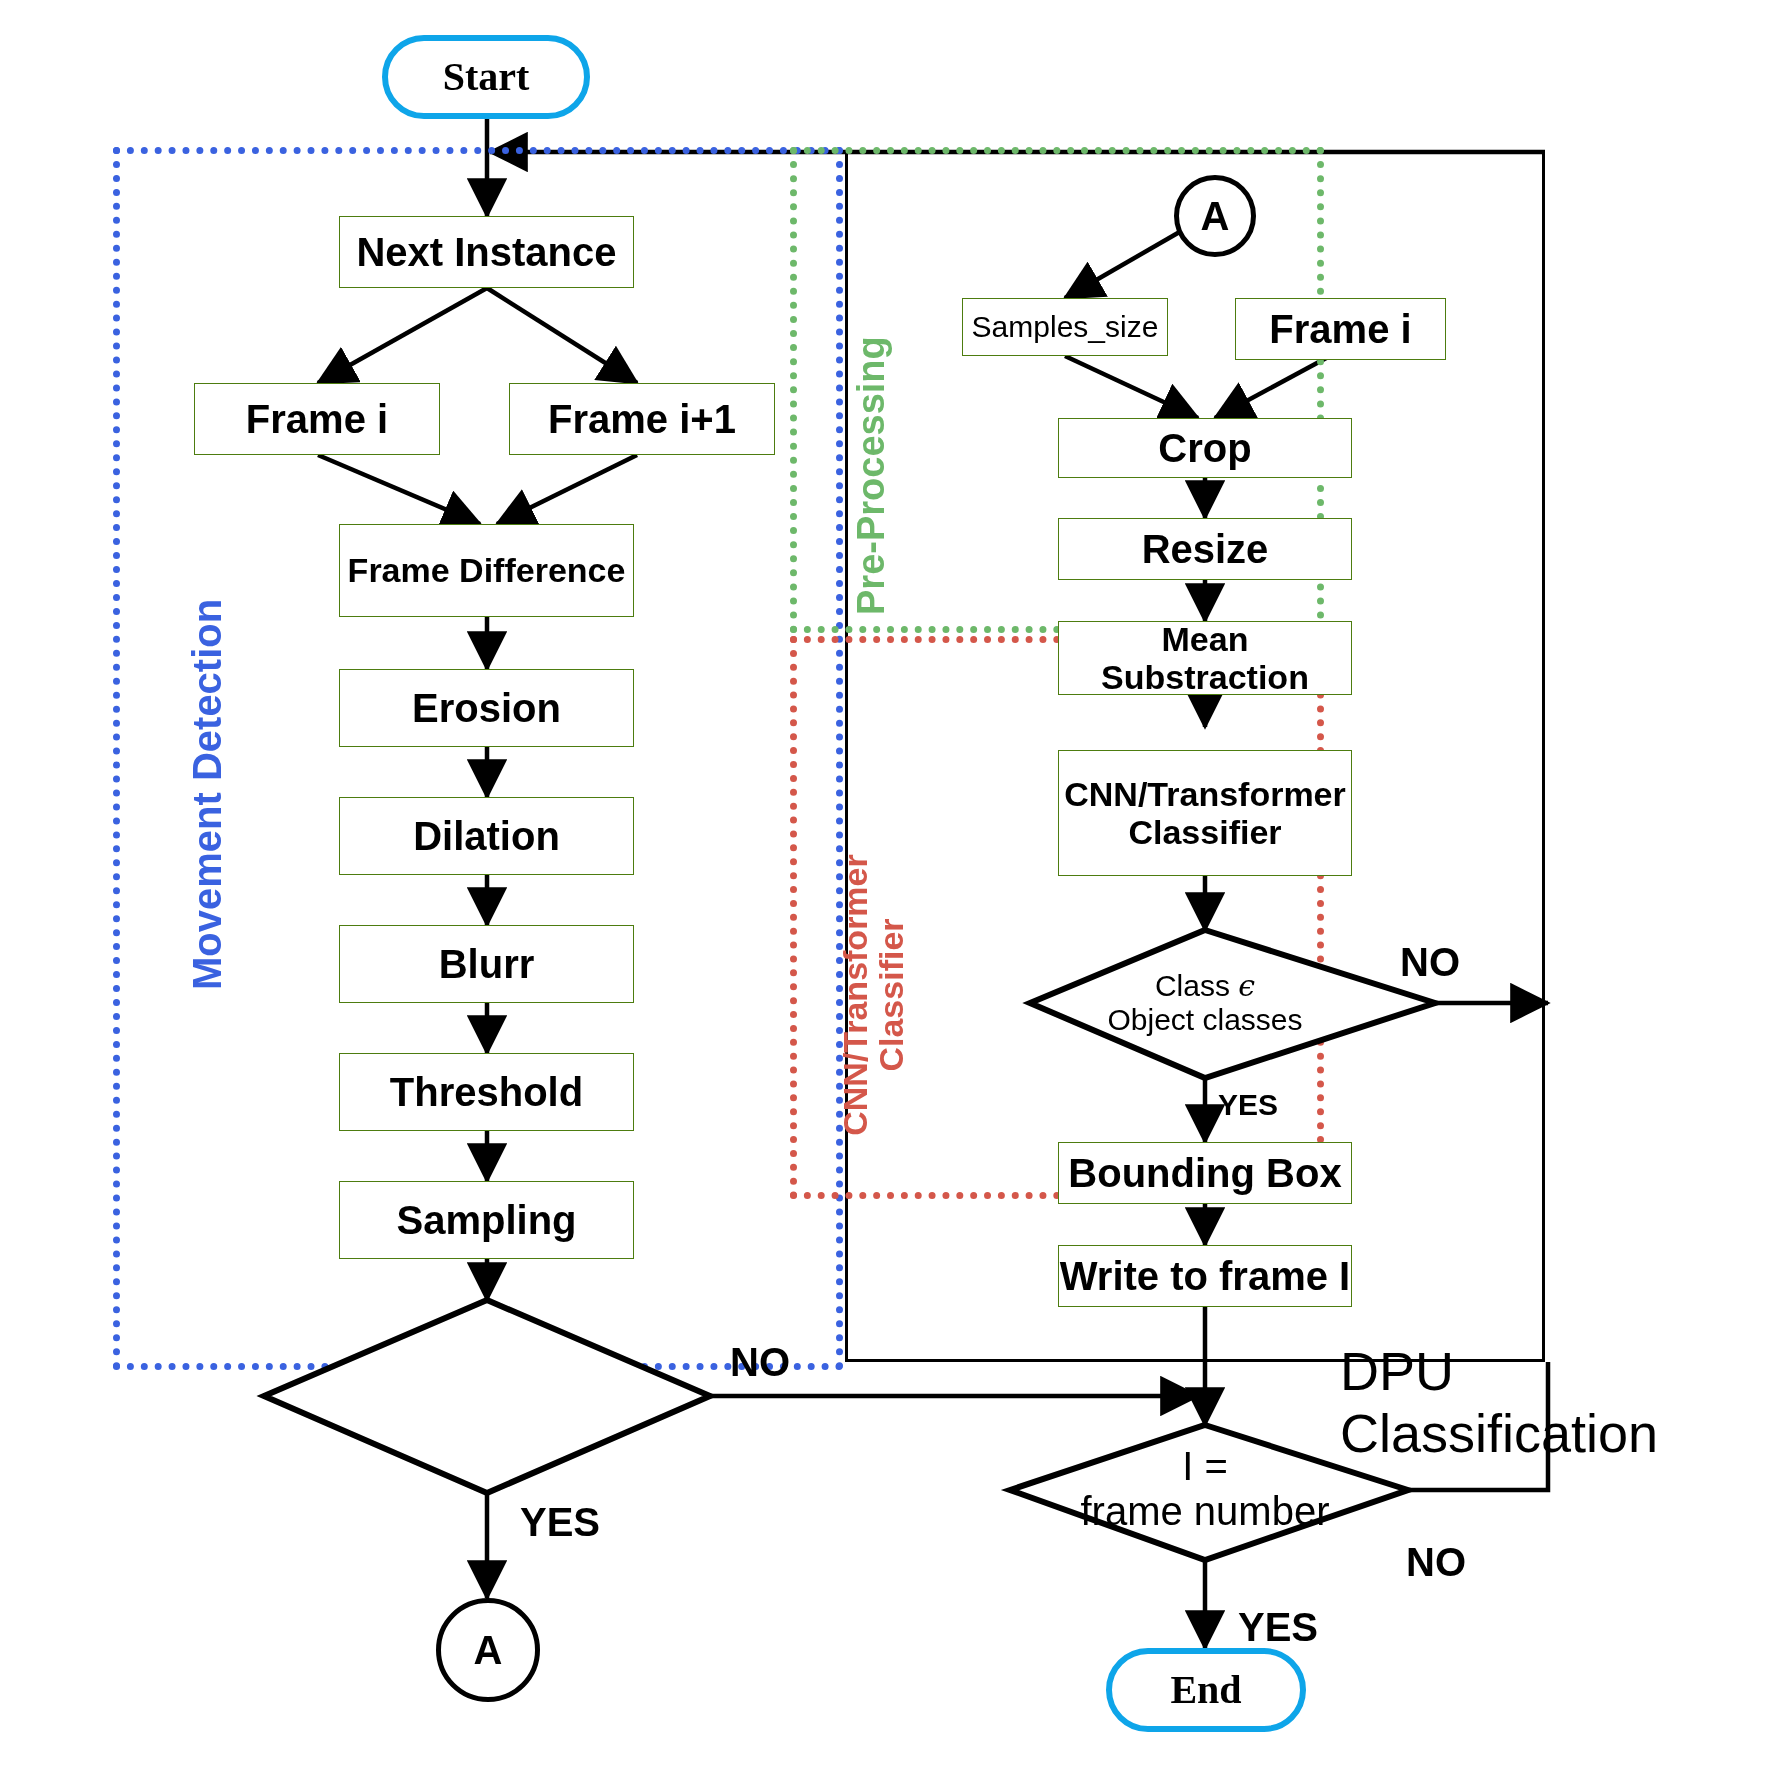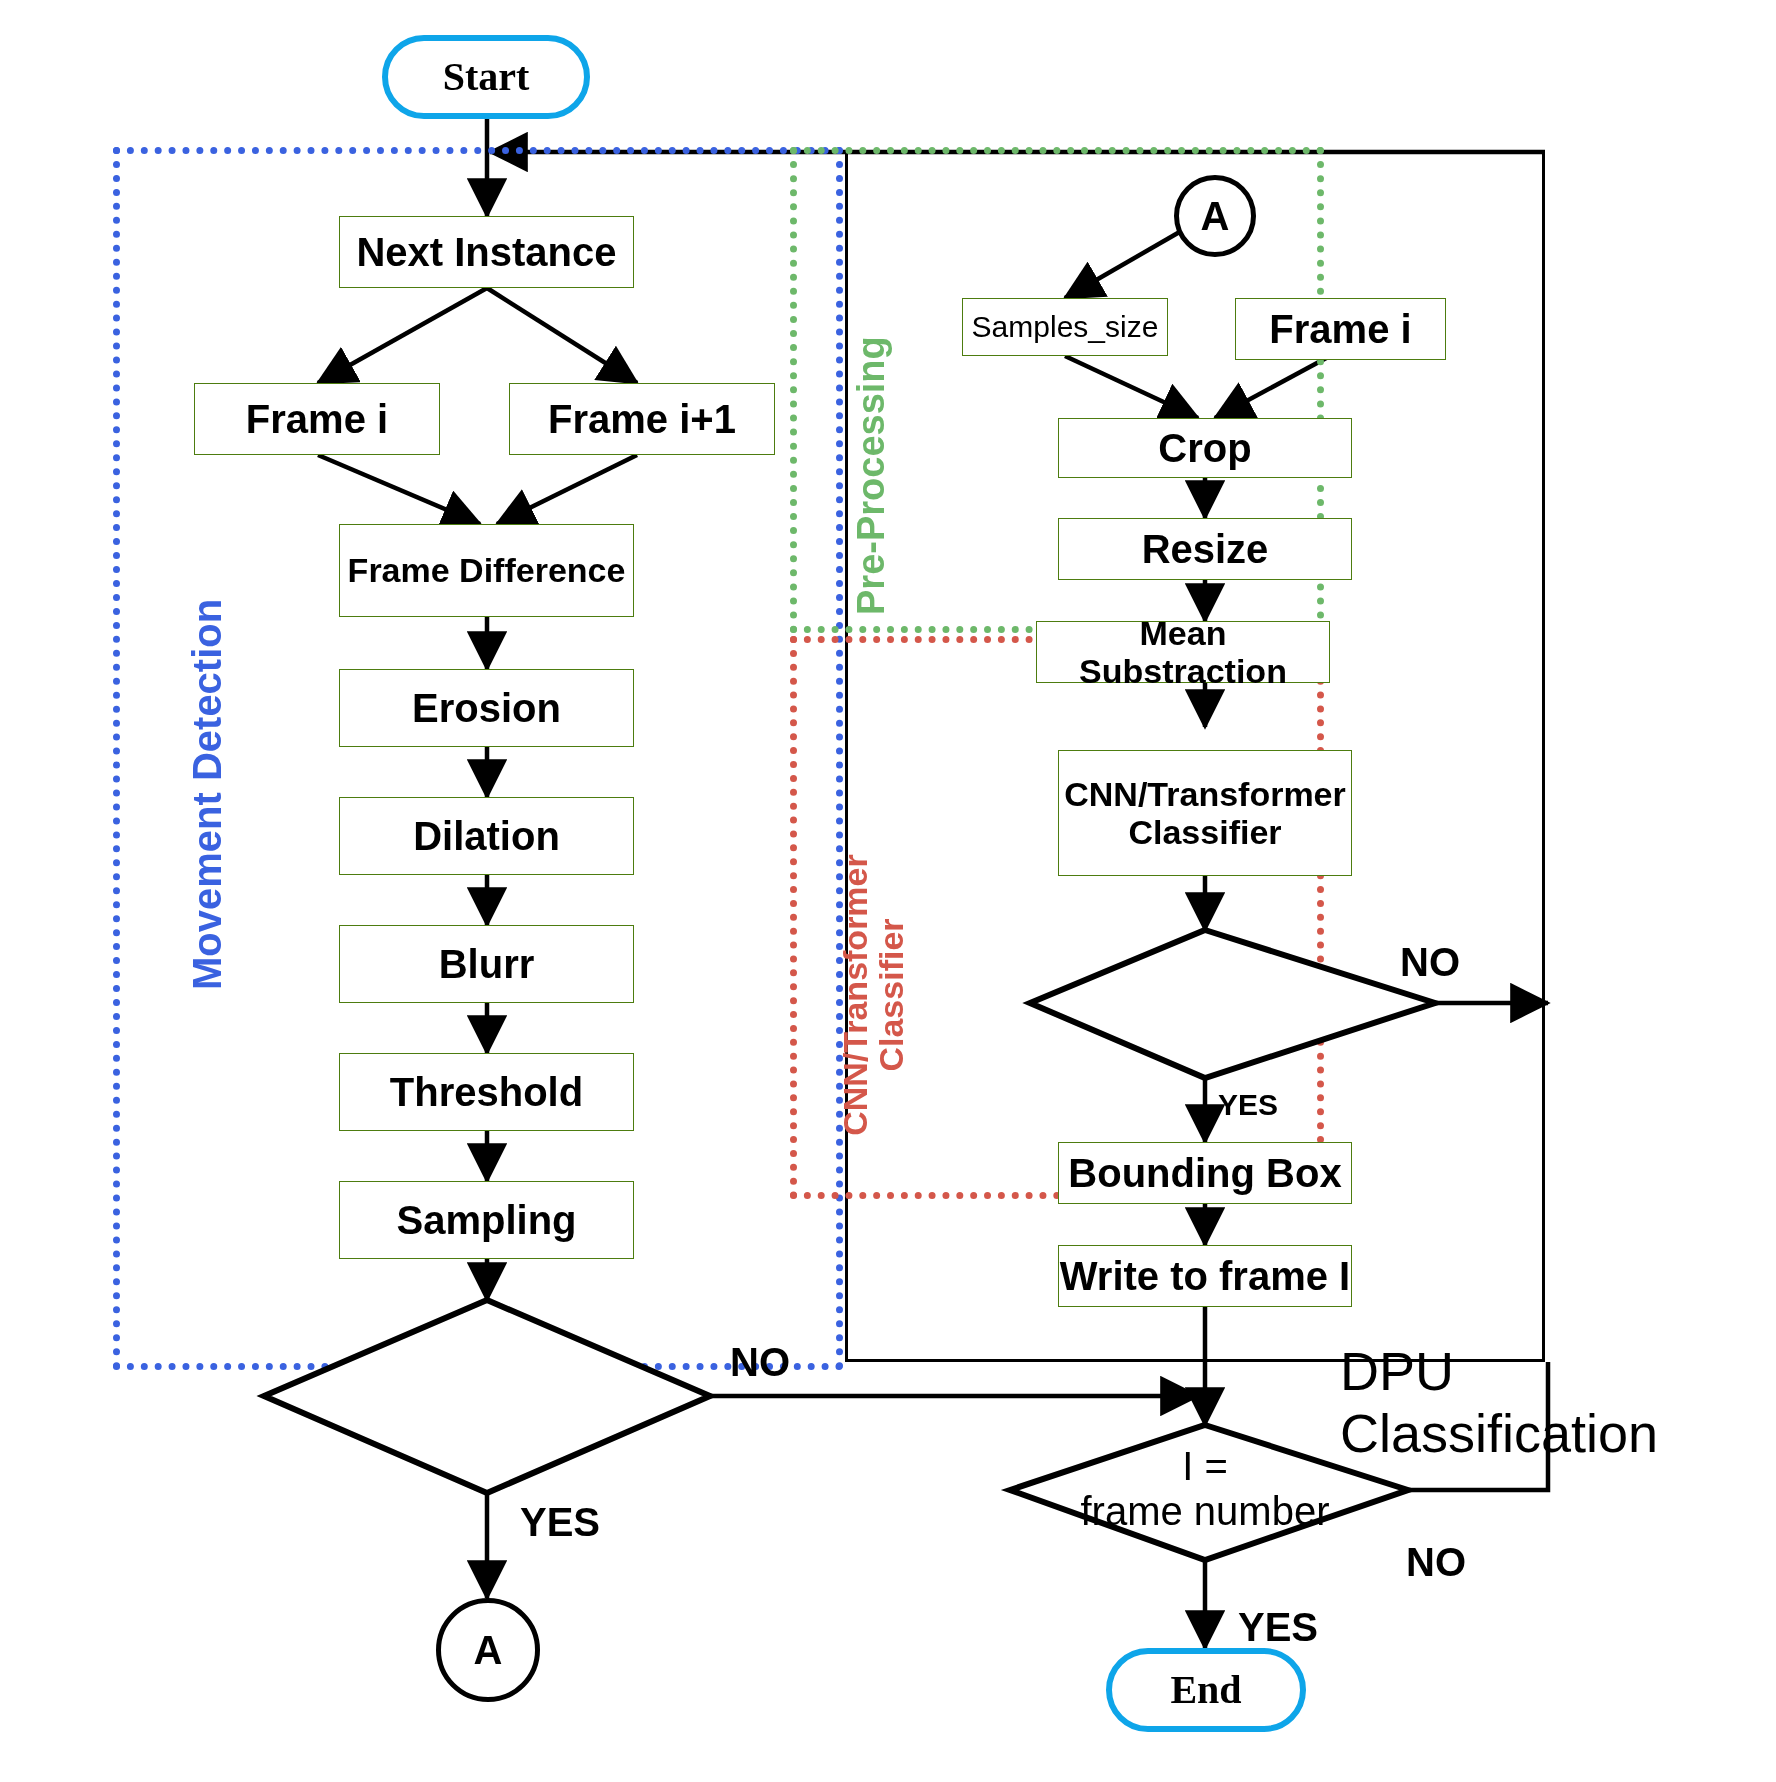--- a/index.html
+++ b/index.html
@@ -215,30 +215,37 @@
   <div class="node circ t-big" style="left:1174px; top:175px; width:82px; height:82px;">A</div>
 
   <div class="node rect t-small" style="left:962px; top:298px; width:206px; height:58px;">Samples_size</div>
 
   <div class="node rect t-big" style="left:1235px; top:298px; width:211px; height:62px;">Frame i</div>
 
   <div class="node rect t-big" style="left:1058px; top:418px; width:294px; height:60px;">Crop</div>
 
   <div class="node rect t-big" style="left:1058px; top:518px; width:294px; height:62px;">Resize</div>
 
-  <div class="node rect t-med" style="left:1036px; top:621px; width:294px; height:62px;">Mean Substraction</div>
+  <div class="node rect t-med" style="left:1058px; top:621px; width:294px; height:74px;">Mean Substraction</div>
 
   <div class="node rect t-med" style="left:1058px; top:750px; width:294px; height:126px; flex-direction:column;">
     <span class="stack">CNN/Transformer</span>
     <span class="stack">Classifier</span>
   </div>
 
   <svg class="layer" viewBox="0 0 1776 1782" style="z-index:4;">
     <polygon points="1205,930 1435,1003 1205,1078 1030,1003" fill="#ffffff" stroke="#000" stroke-width="6"></polygon>
   </svg>
+  <div class="node t-small" style="left:1055px; top:963px; width:300px; height:80px; background:transparent; flex-direction:column; z-index:6;">
+    <span class="stack">
+      <span>Class</span>
+      <span class="epsilon">ϵ</span>
+    </span>
+    <span class="stack">Object classes</span>
+  </div>
 
   <div class="node rect t-big" style="left:1058px; top:1142px; width:294px; height:62px;">Bounding Box</div>
 
   <div class="node rect t-big" style="left:1058px; top:1245px; width:294px; height:62px;">Write to frame I</div>
 
   <svg class="layer" viewBox="0 0 1776 1782" style="z-index:4;">
     <polygon points="1205,1425 1408,1490 1205,1560 1010,1490" fill="#ffffff" stroke="#000" stroke-width="6"></polygon>
   </svg>
   <div class="node t-big" style="left:1055px; top:1443px; width:300px; height:92px; background:transparent; flex-direction:column; z-index:6; font-weight:400;">
     <span class="stack">I =</span>

